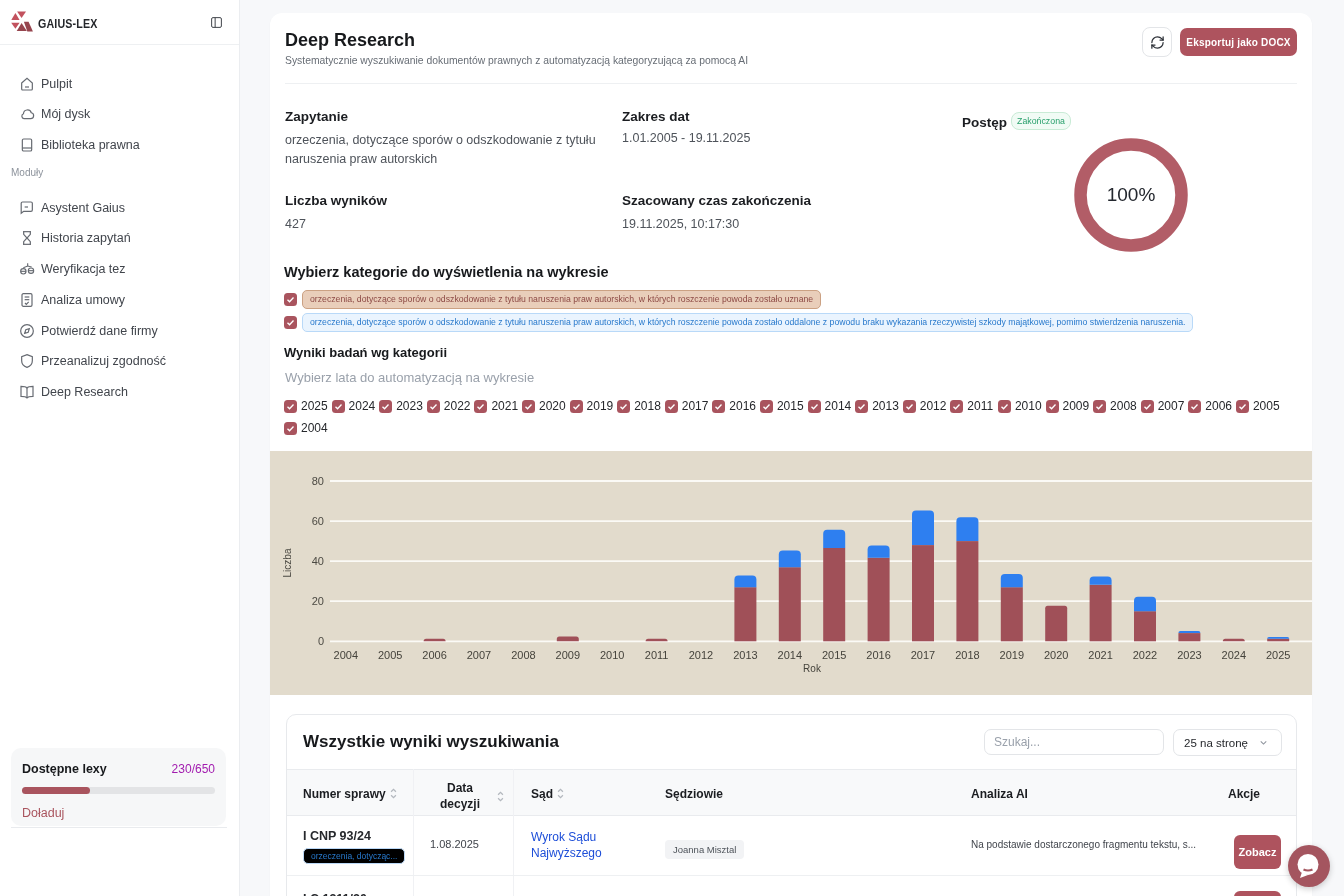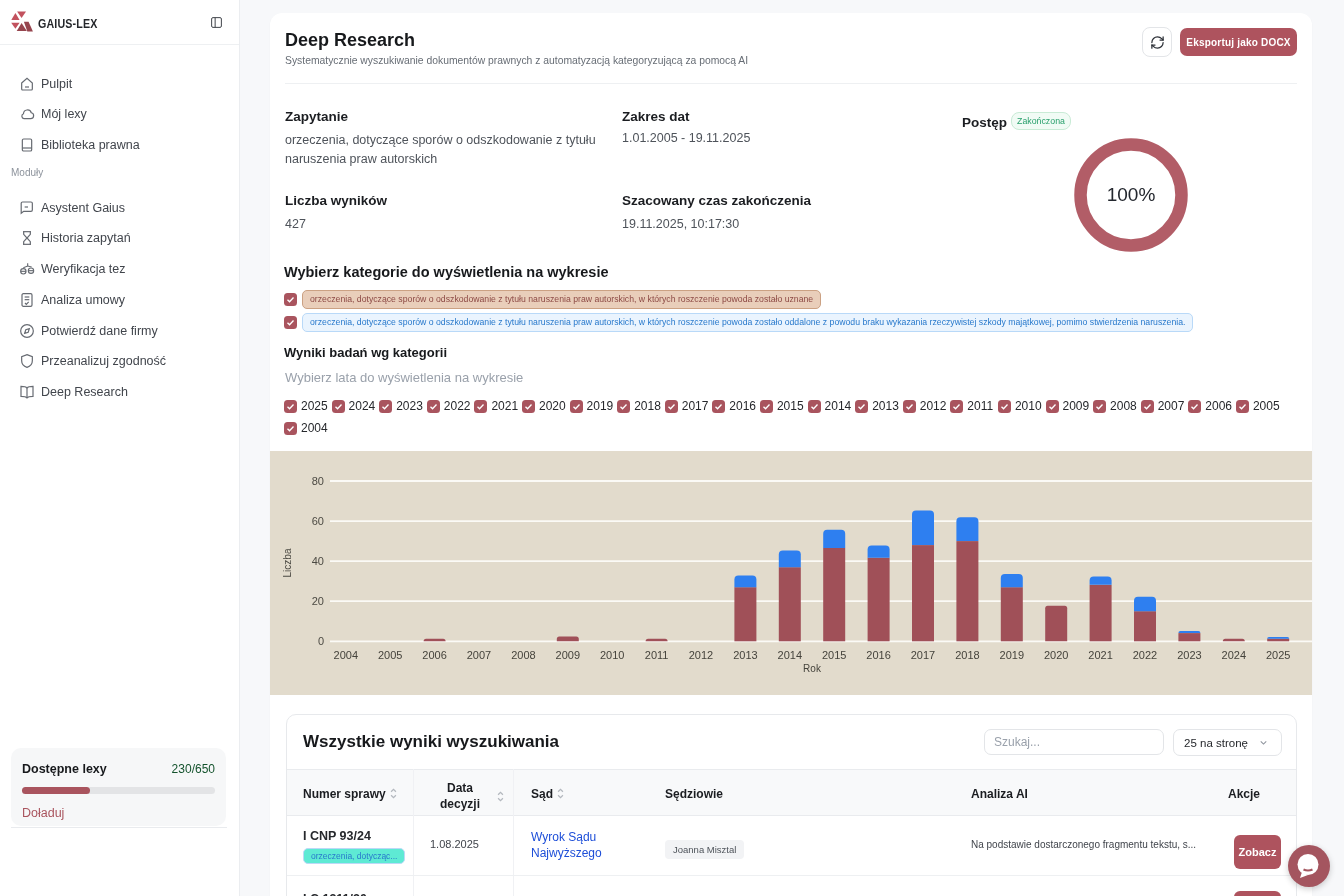--- a/index.html
+++ b/index.html
@@ -13,21 +13,21 @@
 #logo { position:absolute; left:11px; top:11px; width:22px; height:21px; }
 #brand { position:absolute; left:38px; top:16px; font-size:13px; font-weight:bold; letter-spacing:0.2px; color:#24262a; transform:scaleX(.82); transform-origin:left; }
 #panelico { position:absolute; left:210px; top:16px; }
 .nav-item { position:absolute; left:19px; height:20px; display:flex; align-items:center; gap:6px; color:#41454c; font-size:12.5px; }
 .nav-item svg { flex:0 0 auto; }
 #mod-label { position:absolute; left:11px; top:167px; font-size:10px; color:#8d939c; }
 
 #lexcard { position:absolute; left:11px; top:748px; width:215px; height:78px; background:#f6f7f8; border-radius:10px; padding:14px 11px; }
 #lexrow { display:flex; justify-content:space-between; font-size:12.5px; align-items:baseline; }
 #lexrow b { color:#17191c; font-weight:bold; }
-#lexrow span { color:#14532d; font-size:12px; }
+#lexrow span { color:#a21caf; font-size:12px; }
 #lexbar { margin-top:11px; width:193px; height:7px; border-radius:4px; background:#e3e4e6; position:relative; }
 #lexbar i { position:absolute; left:0; top:0; width:68px; height:7px; border-radius:4px; background:#a9545e; }
 #doladuj { margin-top:12px; font-size:12.5px; color:#a9545e; }
 #sb-divider { position:absolute; left:11px; top:827px; width:216px; border-top:1px solid #e9ebee; }
 #userpill { position:absolute; left:11px; top:840px; width:215px; height:43px; border:1px solid #e5e7ea; border-radius:14px; background:#fff; display:flex; align-items:center; }
 #avatar { width:28px; height:28px; border-radius:50%; background:#f0f1f3; margin-left:9px; display:flex; align-items:center; justify-content:center; }
 #useremail { margin-left:8px; font-size:12px; color:#3c4046; transform:scaleX(.8); transform-origin:left; width:98px; white-space:nowrap; }
 #updown { margin-left:auto; margin-right:10px; }
 
 
@@ -73,21 +73,21 @@
 #t-search { position:absolute; left:697px; top:14px; width:180px; height:26px; border:1px solid #e3e5e8; border-radius:7px; display:flex; align-items:center; padding-left:9px; font-size:12px; color:#9aa1ab; }
 #t-pp { position:absolute; left:886px; top:14px; width:109px; height:27px; border:1px solid #e3e5e8; border-radius:7px; display:flex; align-items:center; padding-left:10px; font-size:11.5px; color:#26282c; }
 #t-pp svg { margin-left:10px; }
 #t-head { position:absolute; left:0; top:54px; width:1009px; height:47px; background:#f8f9fa; border-top:1px solid #e9ebee; border-bottom:1px solid #e9ebee; }
 .th { position:absolute; font-size:12px; font-weight:bold; color:#1b1d21; height:17px; }
 .sorti { margin-left:4px; vertical-align:-1px; }
 .th { display:flex; align-items:center; }
 .trow { position:absolute; left:0; width:1009px; }
 #row1 { top:101px; height:60px; border-bottom:1px solid #eef0f2; }
 .td-case { position:absolute; left:16px; top:13px; font-size:12.5px; font-weight:bold; color:#26282c; }
-.td-tag { position:absolute; left:16px; top:32px; font-size:8.5px; color:#2879cc; background:#5eead4; border:1px solid #bcd9f7; border-radius:5px; padding:2px 7px; }
+.td-tag { position:absolute; left:16px; top:32px; font-size:8.5px; color:#2879cc; background:#000000; border:1px solid #bcd9f7; border-radius:5px; padding:2px 7px; }
 .td-date { position:absolute; left:143px; top:22px; font-size:11px; color:#41454c; }
 .td-sad { position:absolute; left:244px; top:14px; font-size:12px; color:#1d4ed8; line-height:15.5px; }
 .td-judge { position:absolute; left:378px; top:24px; font-size:9.5px; color:#4e535a; background:#f2f3f5; border-radius:4px; padding:4px 8px; }
 .td-ai { position:absolute; left:684px; top:23px; font-size:10px; color:#41454c; }
 .td-btn { position:absolute; left:947px; top:19px; width:47px; height:34px; background:#ae535e; border-radius:6px; color:#fff; font-size:11px; font-weight:bold; display:flex; align-items:center; justify-content:center; }
 
 #chat { position:absolute; left:1288px; top:845px; width:42px; height:42px; border-radius:50%; background:#a4555f; box-shadow:0 2px 6px rgba(0,0,0,.2); }
 </style>
 </head>
 <body>
@@ -111,21 +111,21 @@
       <svg width="16" height="16" viewBox="0 0 24 24" fill="none" stroke="#676b72" stroke-width="1.8">
         <path d="M4 10.5 12 3.5 20 10.5 V19.5 a1.5 1.5 0 0 1 -1.5 1.5 H5.5 A1.5 1.5 0 0 1 4 19.5 Z"></path>
         <path d="M9 16.5 h6"></path>
       </svg>
       <span>Pulpit</span>
     </div>
   <div class="nav-item" style="top:104px;">
       <svg width="16" height="16" viewBox="0 0 24 24" fill="none" stroke="#676b72" stroke-width="1.8">
         <path d="M17.5 19a4.5 4.5 0 0 0 .9-8.9 6 6 0 0 0-11.7 1.6A3.8 3.8 0 0 0 7.5 19Z"></path>
       </svg>
-      <span>Mój lexy</span>
+      <span>Mój dysk</span>
     </div>
   <div class="nav-item" style="top:135px;">
       <svg width="16" height="16" viewBox="0 0 24 24" fill="none" stroke="#676b72" stroke-width="1.8">
         <rect x="5" y="3" width="14" height="18" rx="2"></rect>
         <path d="M5 16.5 h14"></path>
       </svg>
       <span>Biblioteka prawna</span>
     </div>
   <div class="nav-item" style="top:198px;justify-content:space-between;">
       <svg width="16" height="16" viewBox="0 0 24 24" fill="none" stroke="#676b72" stroke-width="1.8">
@@ -249,21 +249,21 @@
   <div class="catrow" style="top:300px;">
       <span class="cb">
         <svg width="9" height="9" viewBox="0 0 24 24" fill="none" stroke="#fff" stroke-width="3.5">
           <path d="M4 12.5 9.5 18 20 6.5"></path>
         </svg>
       </span>
       <span class="pill pill-blue">orzeczenia, dotyczące sporów o odszkodowanie z tytułu naruszenia praw autorskich, w których roszczenie powoda zostało oddalone z powodu braku wykazania rzeczywistej szkody majątkowej, pomimo stwierdzenia naruszenia.</span>
     </div>
 
   <div id="res-h">Wyniki badań wg kategorii</div>
-  <div id="years-h">Wybierz lata do wyświetlenia na wykresie</div>
+  <div id="years-h">Wybierz lata do automatyzacją na wykresie</div>
   <div class="yearrow" style="left:14px; top:386px;">
       <span class="ycb"><span class="cb">
           <svg width="9" height="9" viewBox="0 0 24 24" fill="none" stroke="#fff" stroke-width="3.5">
             <path d="M4 12.5 9.5 18 20 6.5"></path>
           </svg>
         </span>2025</span>
       <span class="ycb"><span class="cb">
           <svg width="9" height="9" viewBox="0 0 24 24" fill="none" stroke="#fff" stroke-width="3.5">
             <path d="M4 12.5 9.5 18 20 6.5"></path>
           </svg>

